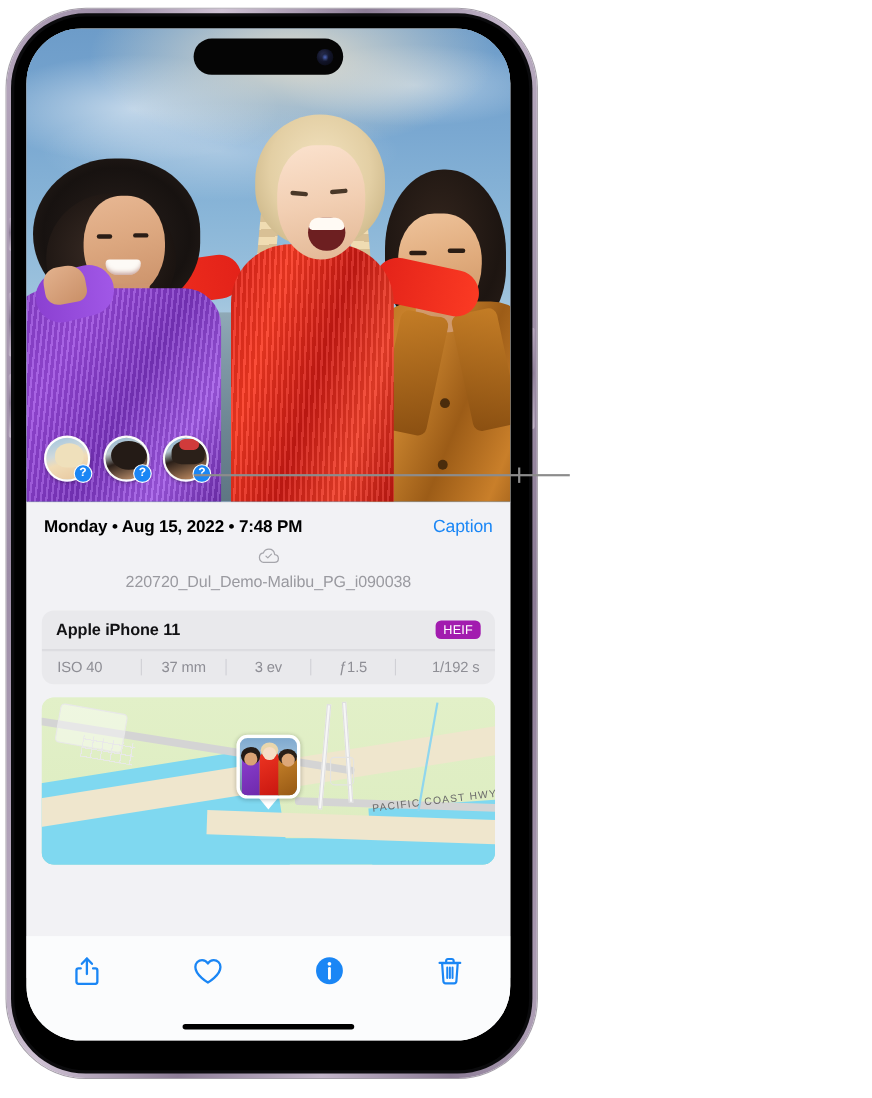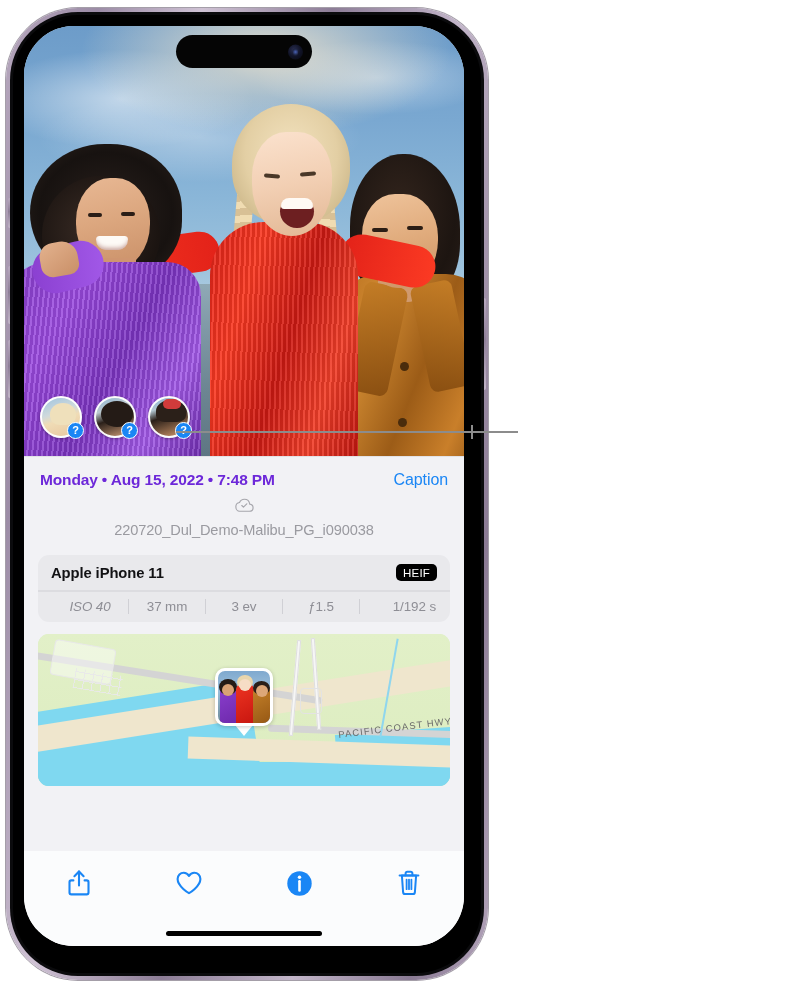--- a/index.html
+++ b/index.html
@@ -266,56 +266,56 @@
     background: #f2f2f5;
     padding: 0 14px;
     height: 433px;
   }
   .divider-top { height: 1px; background: #e2e2e6; margin: 0 -14px; }
 
   .meta-block { padding: 14px 2px 4px; }
   .meta-row1 {
     display: flex; align-items: baseline; justify-content: space-between;
   }
-  .meta-date { font-size: 15.5px; color: #6d28d9; font-weight: 600; letter-spacing: -.15px; text-align: center; }
+  .meta-date { font-size: 15.5px; color: #000000; font-weight: 600; letter-spacing: -.15px; text-align: center; }
   .adjust-link { font-size: 16px; color: #1a86f5; letter-spacing: -.1px; }
 
   .meta-row2 { display: flex; align-items: center; gap: 9px; margin-top: 8px; flex-direction: column; }
   .cloud-icon { width: 21px; height: 16px; flex: none; }
   .filename { font-size: 14.6px; color: #9a9aa0; letter-spacing: -.1px; }
 
   
   .exif-card {
     margin-top: 13px;
     background: #e9e9ec;
     border-radius: 11px;
     overflow: hidden;
   }
   .exif-head {
     display: flex; align-items: center; justify-content: space-between;
     padding: 9px 13px 9px;
   }
   .exif-device { font-size: 14.8px; color: #121214; font-weight: 600; letter-spacing: -.1px; }
   .heif-badge {
-    background: #000000; color: #ffffff;
+    background: #a21caf; color: #ffffff;
     font-size: 11.5px; font-weight: 500;
     padding: 2.5px 7px; border-radius: 5px; letter-spacing: .2px;
   }
   .exif-sep { height: 1px; background: #dcdce0; }
   .exif-body { padding: 8px 13px 9px; }
   .exif-line { font-size: 14.4px; color: #8e8e95; letter-spacing: -.1px; line-height: 1.62; }
   .exif-foot {
     display: flex; align-items: center;
     padding: 7px 11px 8px;
   }
   .exif-stat {
     flex: 1; text-align: center;
     font-size: 13.4px; color: #8e8e95; letter-spacing: -.1px;
   }
-  .exif-stat:first-child { text-align: center; padding-left: 3px; font-style: italic; }
+  .exif-stat:first-child { text-align: left; padding-left: 3px; }
   .exif-stat:last-child { text-align: right; padding-right: 3px; }
   .exif-vline { width: 1px; height: 15px; background: #d0d0d5; }
 
   
   .map-wrap {
     margin-top: 12px;
     height: 152px;
     border-radius: 11px;
     overflow: hidden;
     position: relative;

